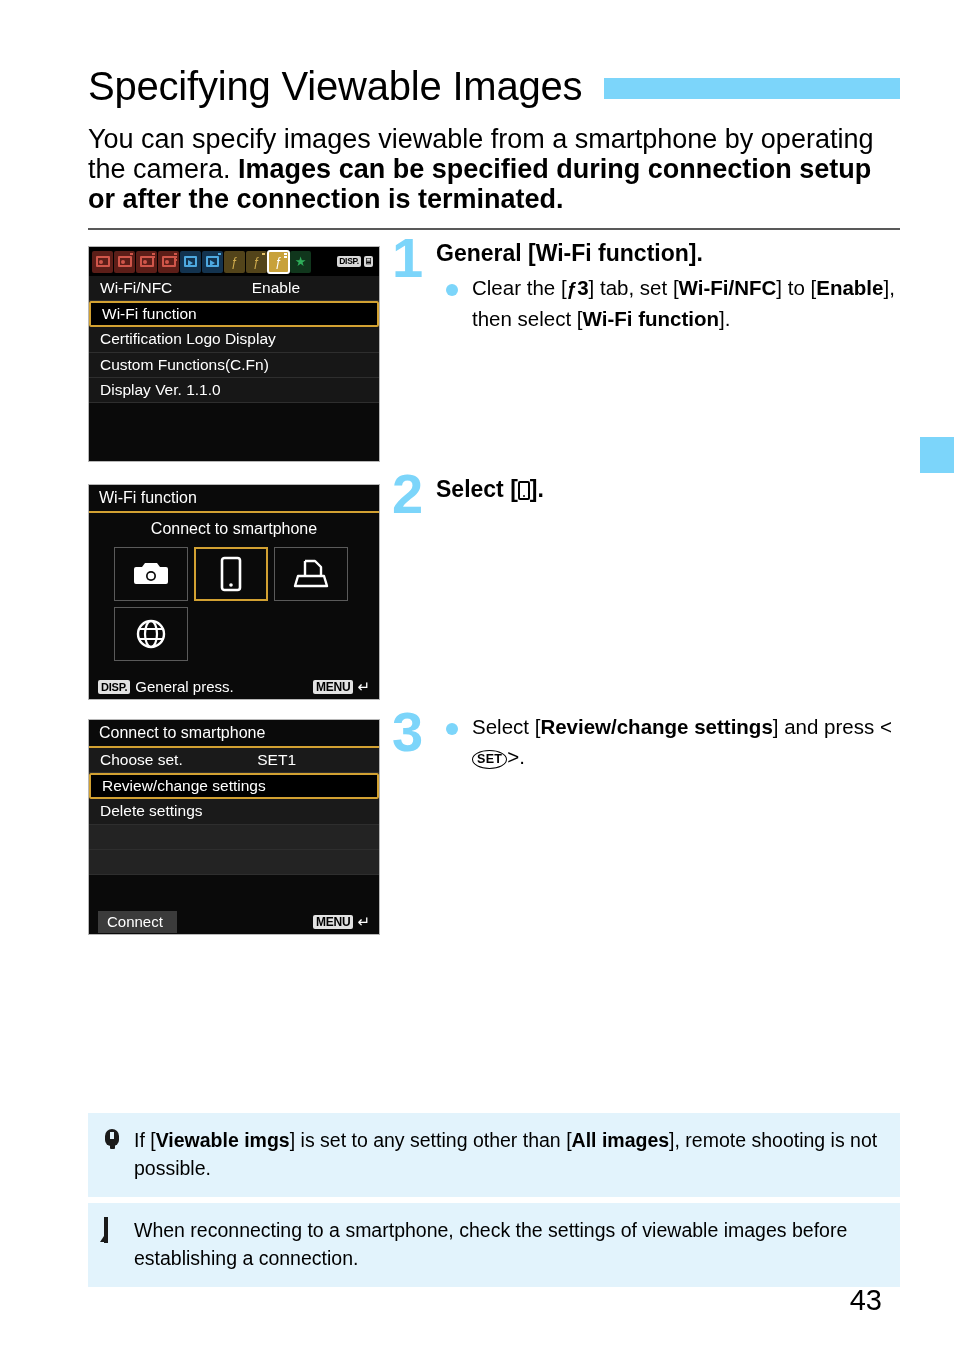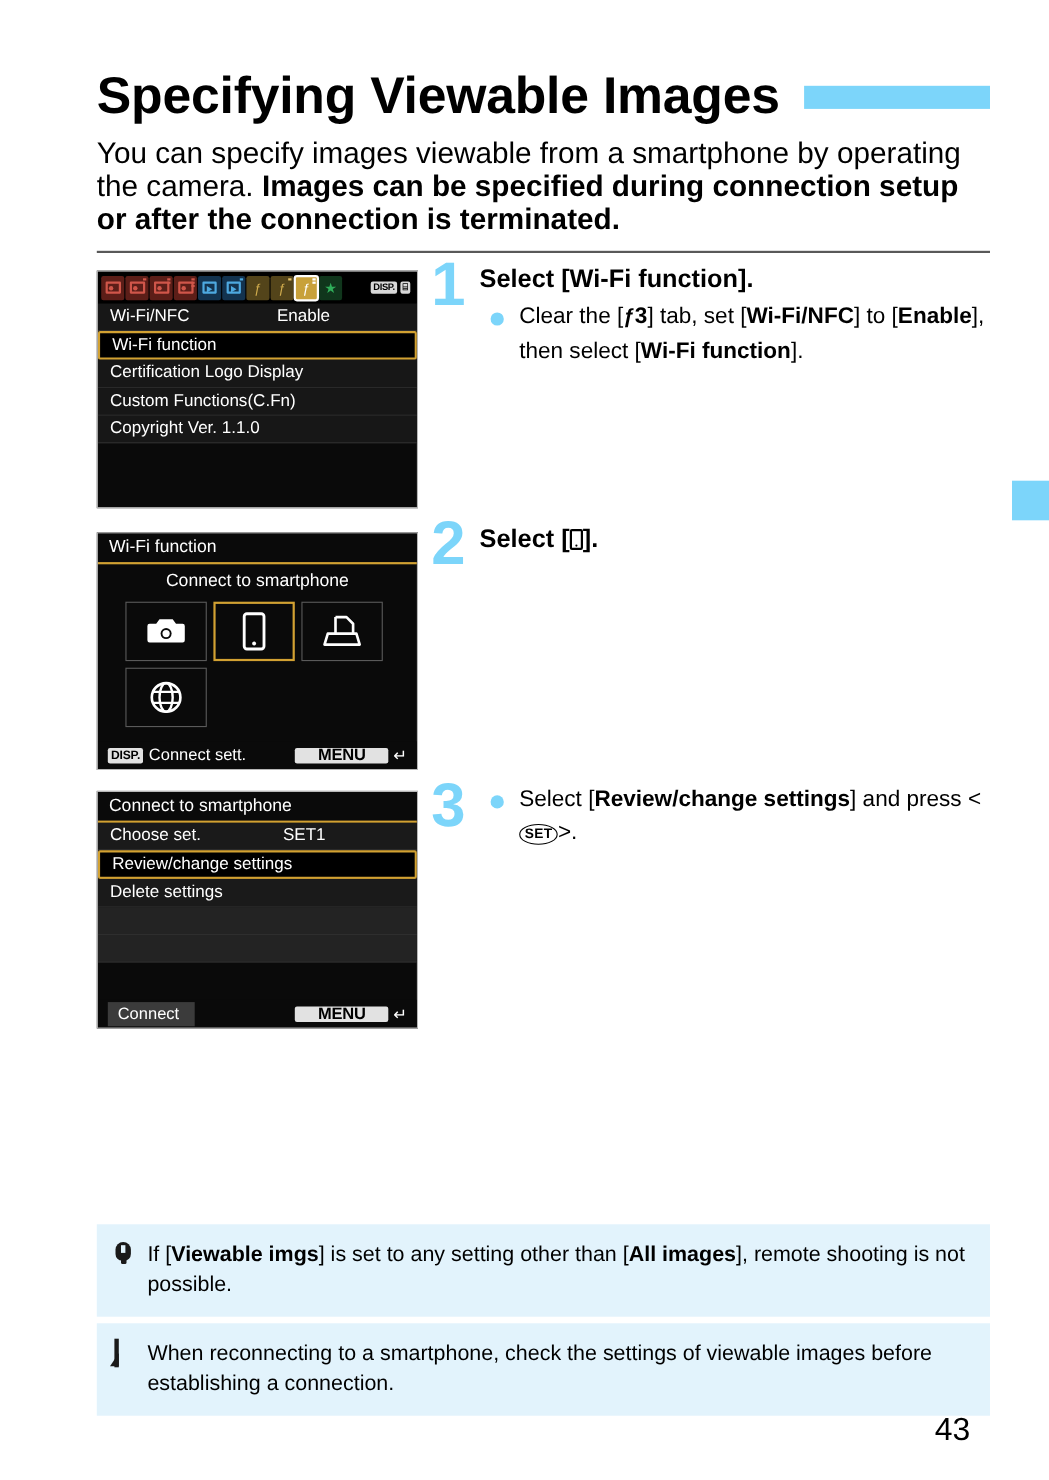--- a/index.html
+++ b/index.html
@@ -20,22 +20,22 @@
   .page-title-row {
     position: absolute;
     left: 88px;
     top: 62px;
     width: 812px;
     height: 48px;
     display: flex;
     align-items: center;
   }
   .page-title {
-    font-size: 47px;
-    font-weight: bold;
+    font-size: 40px;
+    font-weight: normal;
     letter-spacing: -0.2px;
     white-space: nowrap;
     line-height: 1;
   }
   .title-accent {
     flex: 1;
     height: 21px;
     background: #7cd5fa;
     margin-left: 22px;
     margin-top: 4px;
@@ -218,22 +218,22 @@
     position: absolute; left: 0; right: 0; bottom: 0;
     height: 25px;
     display: flex; align-items: center;
     padding: 0 9px;
     font-size: 15px;
     background: #0a0a0a;
   }
   .lcd-foot .right { margin-left: auto; display: flex; align-items: center; gap: 4px; }
   .chip-menu {
     background: #e2e2e2; color: #000;
-    font-size: 15px; font-weight: bold;
-    padding: 0px 21px; border-radius: 2px;
+    font-size: 12px; font-weight: bold;
+    padding: 0px 3px; border-radius: 2px;
     line-height: 14px;
     letter-spacing: -0.2px;
   }
   .chip-disp2 {
     background: #e2e2e2; color: #000;
     font-size: 11px; font-weight: bold;
     padding: 0px 3px; border-radius: 2px;
     line-height: 14px;
     letter-spacing: -0.2px;
     margin-right: 5px;
@@ -501,21 +501,21 @@
   <div class="menurow hl">
     <span class="lbl">Wi-Fi function</span>
   </div>
   <div class="menurow">
     <span class="lbl">Certification Logo Display</span>
   </div>
   <div class="menurow">
     <span class="lbl">Custom Functions(C.Fn)</span>
   </div>
   <div class="menurow">
-    <span class="lbl">Copyright Ver. 1.1.0</span>
+    <span class="lbl">Display Ver. 1.1.0</span>
   </div>
 </div>
 
 <div class="lcd" id="lcd2">
   <div class="lcd-head">Wi-Fi function</div>
   <div class="lcd-sub">Connect to smartphone</div>
 
   <div class="fn-grid">
     <div class="fn-cell">
       <span>
@@ -549,21 +549,21 @@
             <circle cx="16" cy="16" r="13" fill="none" stroke="#fff" stroke-width="2.4"></circle>
             <ellipse cx="16" cy="16" rx="6" ry="13" fill="none" stroke="#fff" stroke-width="2.2"></ellipse>
             <path d="M3.5 11h25M3.5 21h25" stroke="#fff" stroke-width="2.2"></path>
           </svg>
       </span>
     </div>
   </div>
 
   <div class="lcd-foot">
     <span class="chip-disp2">DISP.</span>
-    <span>Connect sett.</span>
+    <span>General press.</span>
     <span class="right">
       <span class="chip-menu">MENU</span>
       <span class="ret-arrow">↵</span>
     </span>
   </div>
 </div>
 
 <div class="lcd" id="lcd3">
   <div class="lcd-head">Connect to smartphone</div>
   <div class="row3">
@@ -583,21 +583,21 @@
     <span class="right">
       <span class="chip-menu">MENU</span>
       <span class="ret-arrow">↵</span>
     </span>
   </div>
 </div>
 
 <div class="step" id="step1">
   <div class="stepnum">1</div>
   <div class="step-body">
-    <div class="step-title">Select [Wi-Fi function].</div>
+    <div class="step-title">General [Wi-Fi function].</div>
     <div class="step-item">
       <span>Clear the [</span><span class="g-wrench">ƒ</span><b>3</b><span>] tab, set [</span><b>Wi-Fi/NFC</b><span>] to [</span><b>Enable</b><span>], then select [</span><b>Wi-Fi function</b><span>].</span>
     </div>
   </div>
 </div>
 
 <div class="step" id="step2">
   <div class="stepnum">2</div>
   <div class="step-body">
     <div class="step-title">

